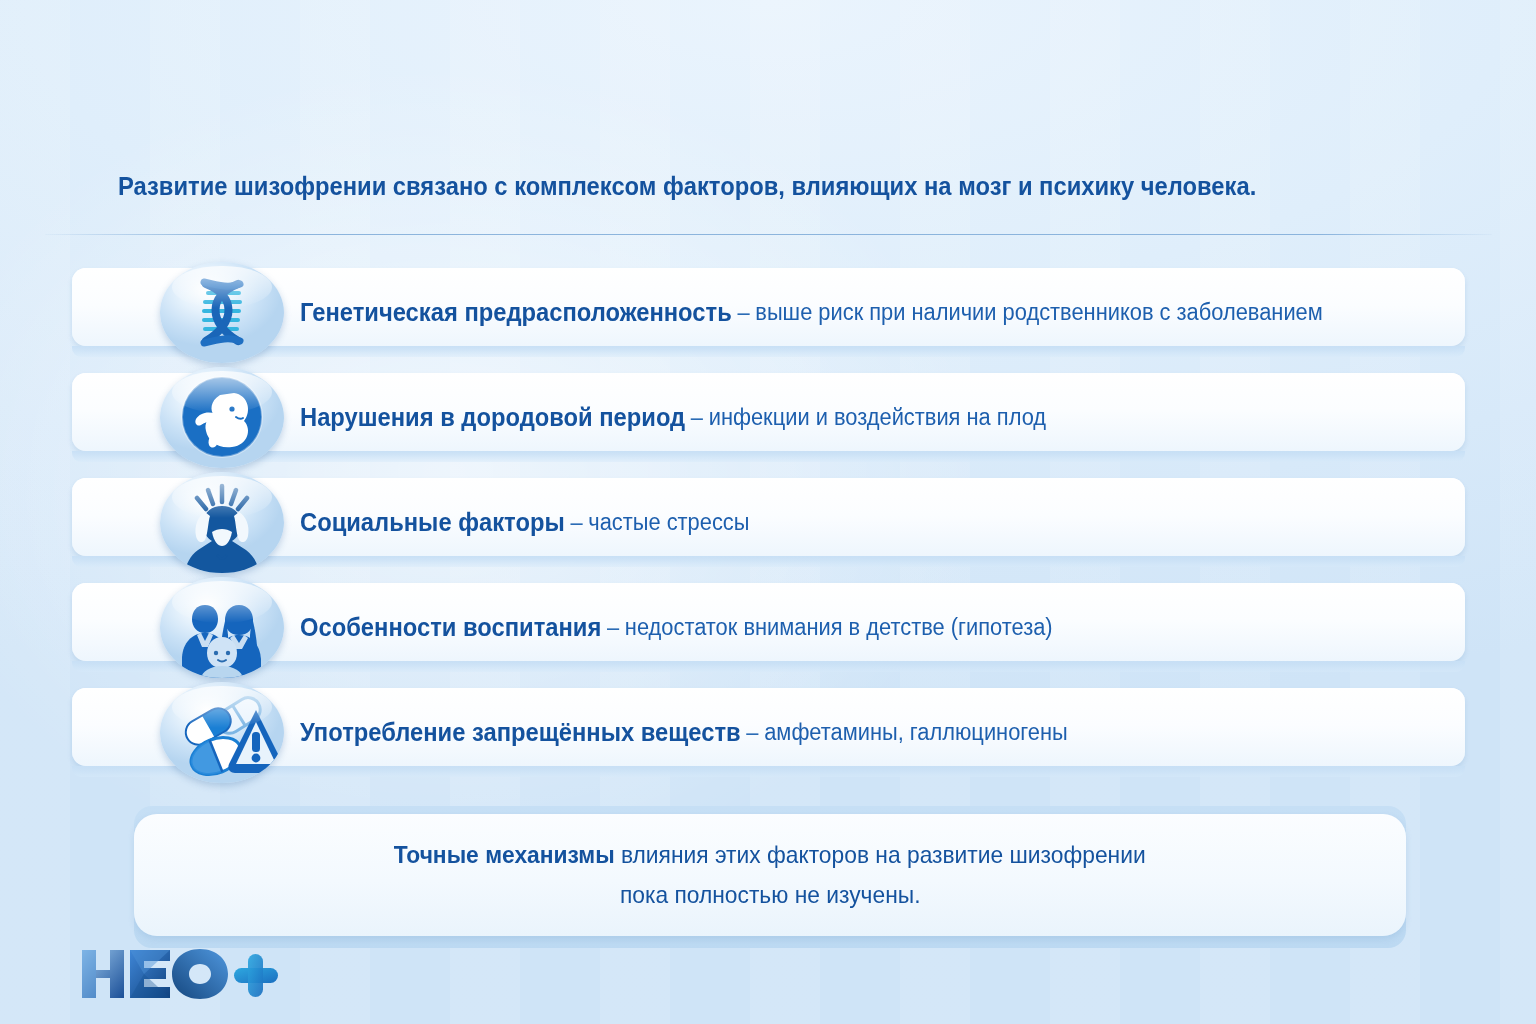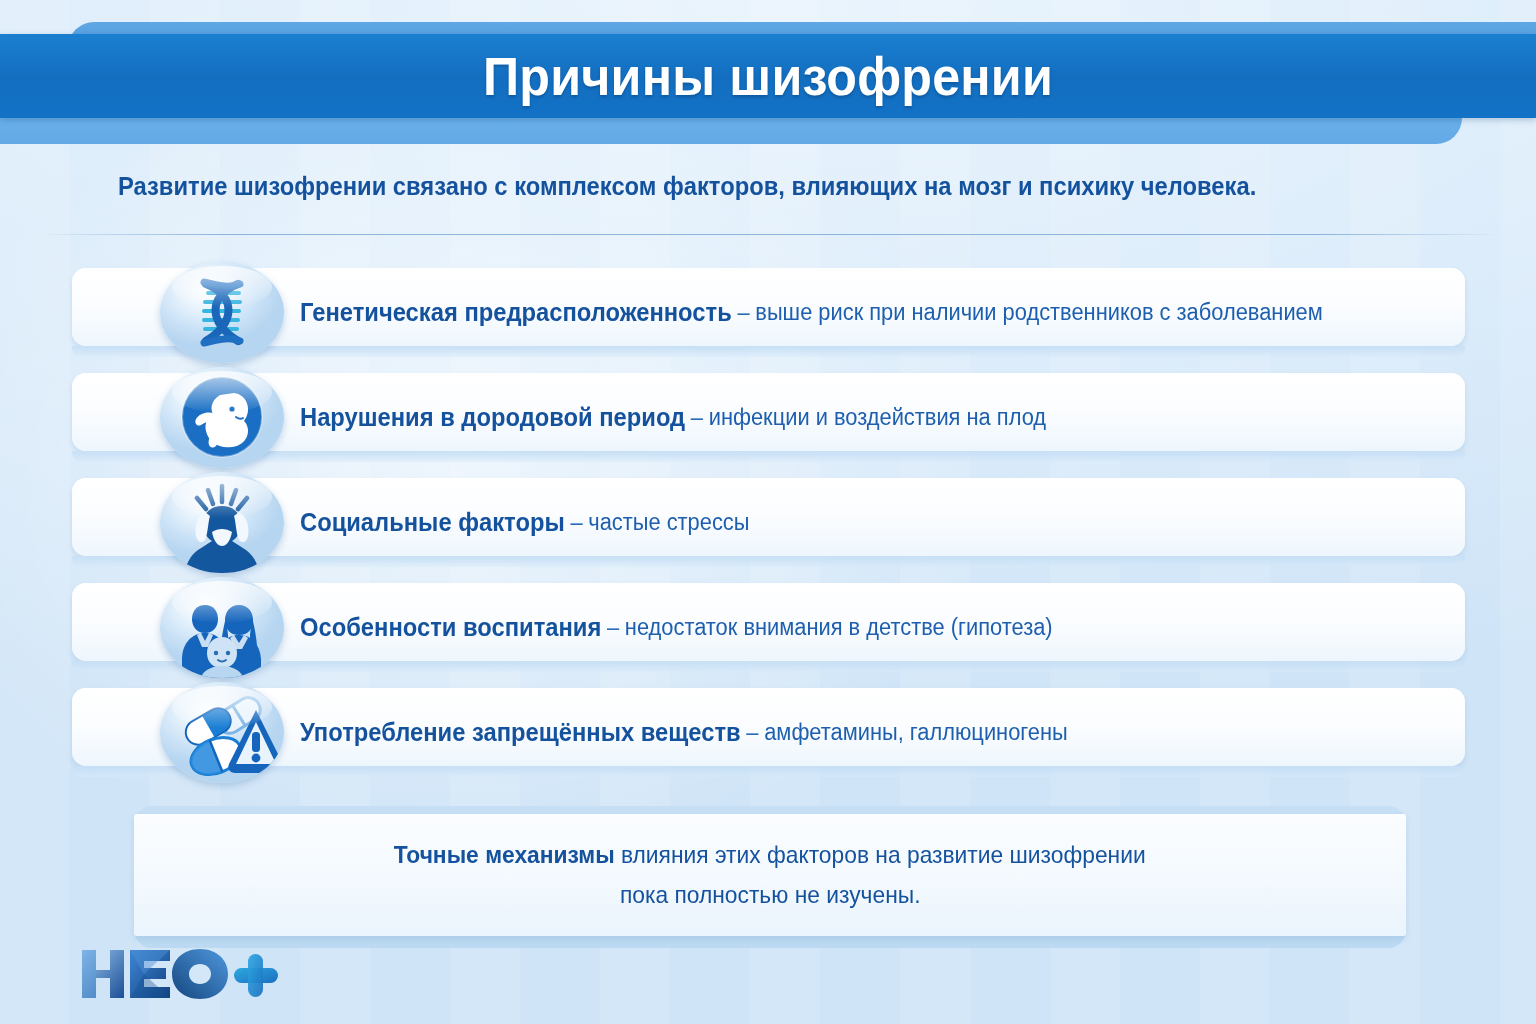--- a/index.html
+++ b/index.html
@@ -107,46 +107,40 @@
   .row-text .dash{margin:0 6px 0 4px;color:#2a6bb5;}
 
   
   .concl-shadow{
     position:absolute;left:134px;top:806px;width:1272px;height:142px;
     border-radius:18px;
     background:linear-gradient(180deg,#c6dff5,#bcd9f2);
   }
   .concl{
     position:absolute;left:134px;top:814px;width:1272px;height:122px;
-    border-radius:3px;
+    border-radius:23px;
     background:linear-gradient(180deg,#fbfdff 0%,#f3f9fe 55%,#eaf4fc 100%);
     box-shadow:0 3px 6px rgba(95,145,195,.18);
     display:flex;flex-direction:column;align-items:center;justify-content:center;
     color:#14529e;
   }
   .concl-l1{font-size:24px;transform:scaleX(.95);white-space:nowrap;margin-bottom:12px;}
   .concl-l1 b{font-weight:700;}
   .concl-l2{font-size:24px;transform:scaleX(.95);white-space:nowrap;}
 
   
   .logo{position:absolute;left:78px;top:944px;width:200px;height:60px;}
 </style>
 </head>
 <body>
 
 <div class="stage">
   <div class="bg-bands"></div>
   <div class="bg-glow"></div>
 
-  <div class="header-wrap">
-    <div class="hdr-top"></div>
-    <div class="hdr-under"></div>
-    <div class="hdr-main"></div>
-    <div class="hdr-title">Причины шизофрении</div>
-  </div>
 
   <div class="intro">Развитие шизофрении связано с комплексом факторов, влияющих на мозг и психику человека.</div>
   <div class="divider"></div>
 
   <div class="rows">
 
     <div class="row">
       <div class="card"></div>
       <div class="card-shelf"></div>
       <div class="badge">

